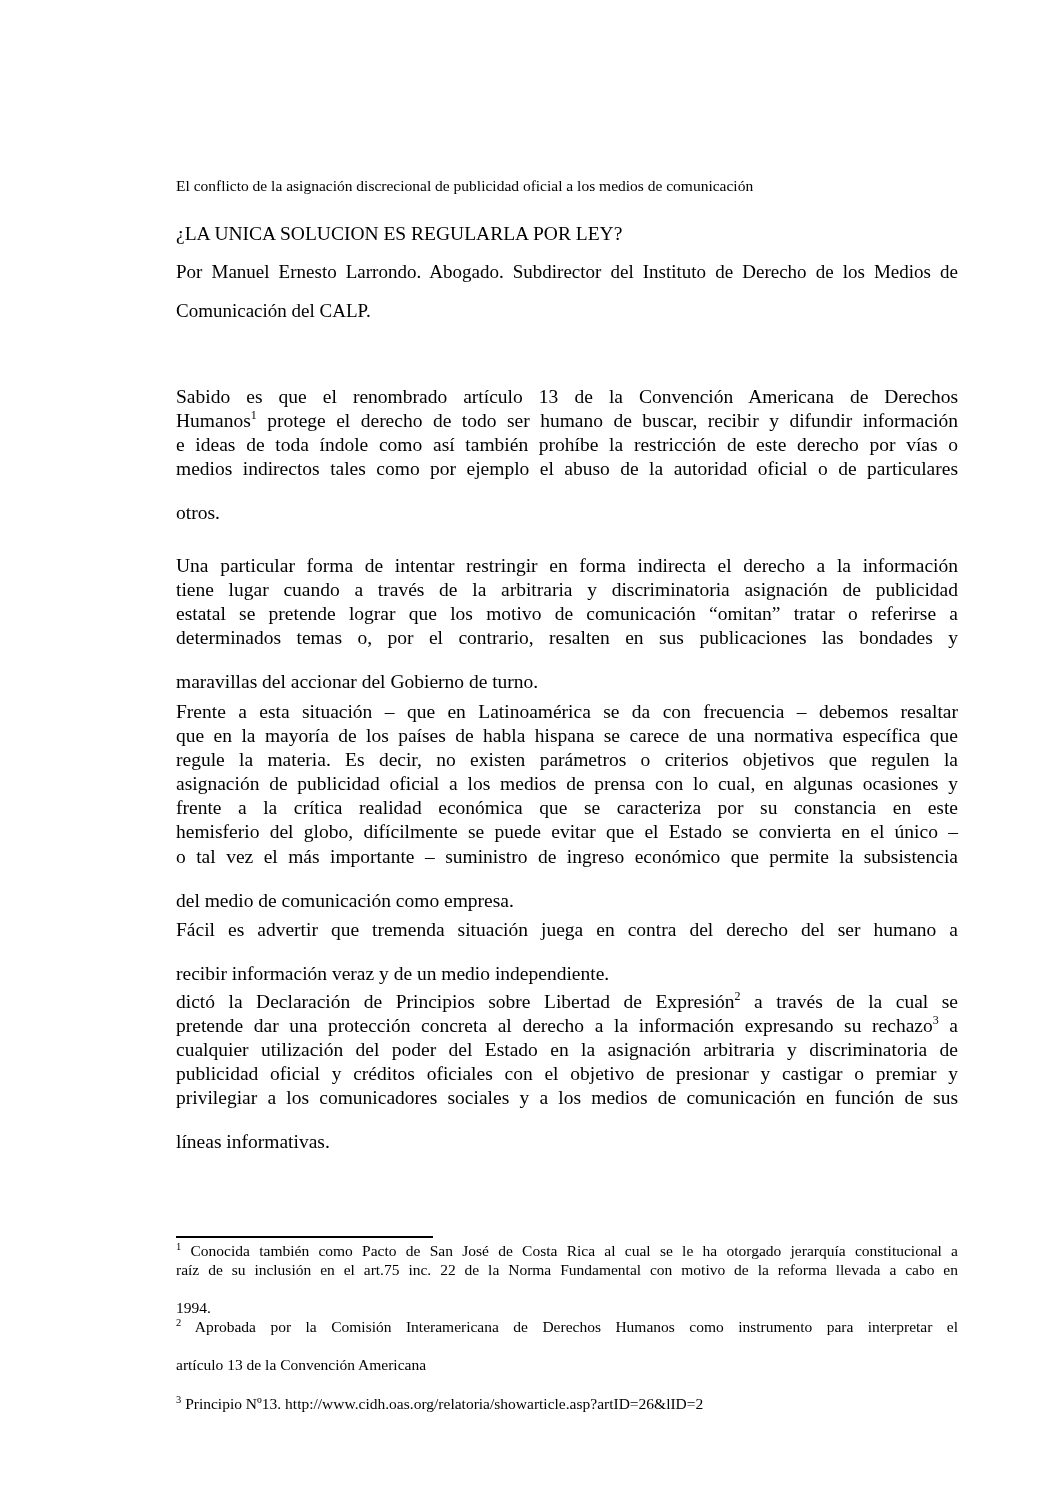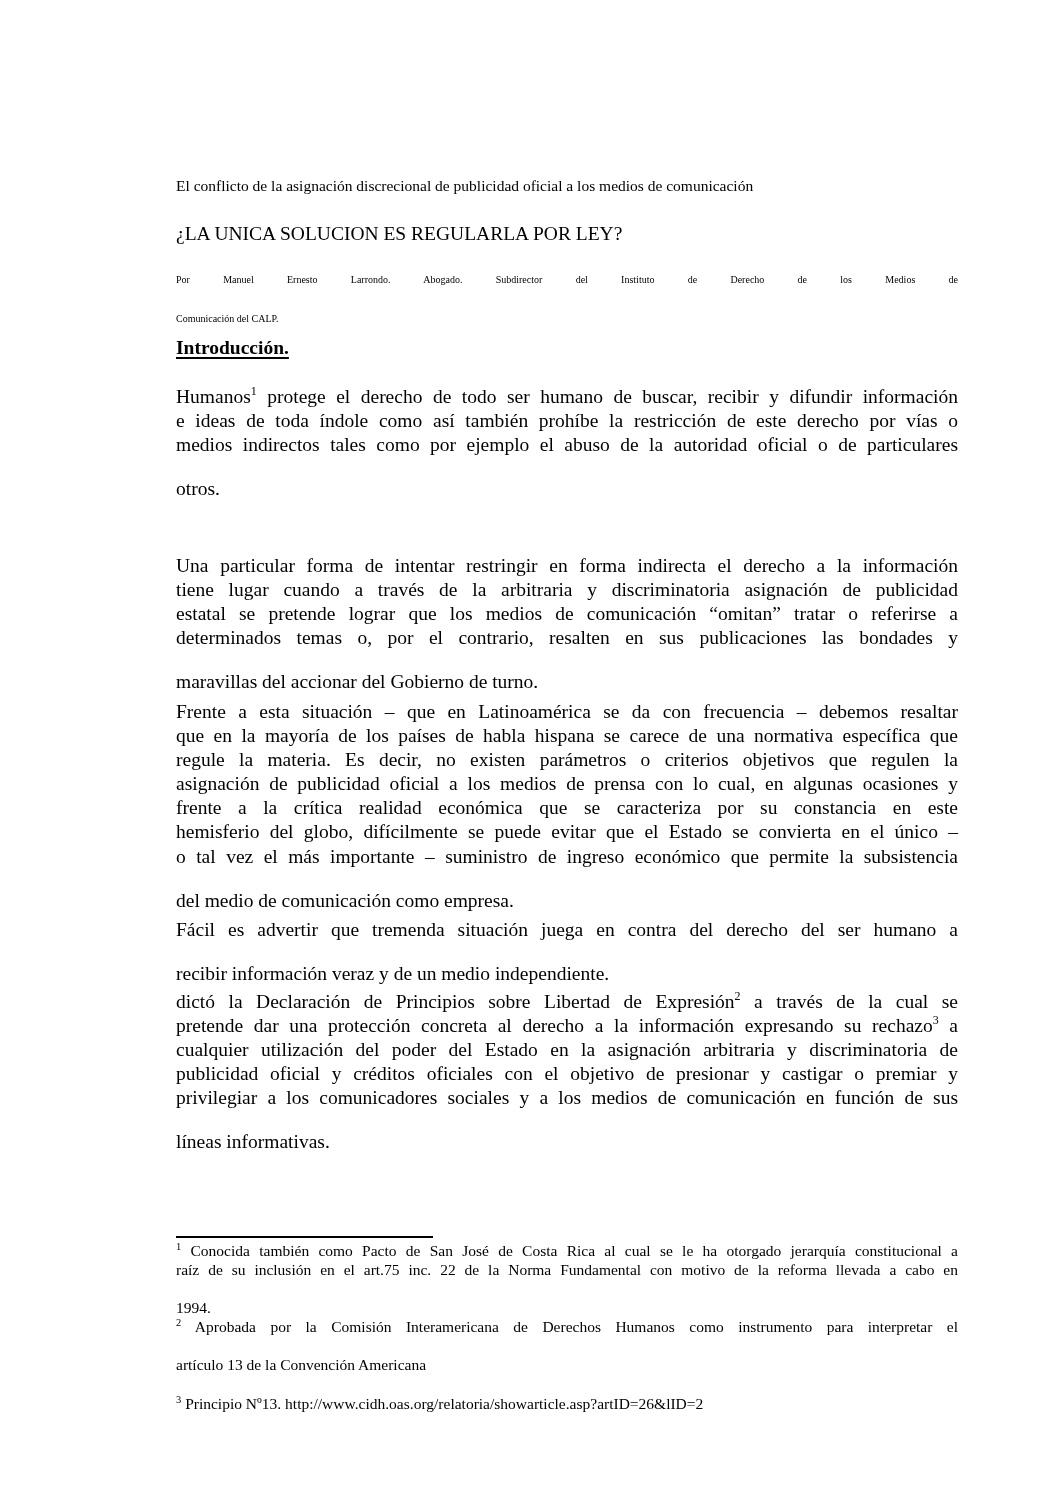--- a/index.html
+++ b/index.html
@@ -4,21 +4,21 @@
 <style>
   html, body { margin: 0; padding: 0; background: #ffffff; }
   body { width: 1058px; height: 1497px; position: relative; overflow: hidden;
          font-family: "Liberation Serif", "DejaVu Serif", serif; color: #000; }
   .page { position: absolute; left: 0; top: 0; width: 1058px; height: 1106px; background: #fff; }
   .col { position: absolute; left: 176px; width: 782px; }
   .line { display: block; white-space: nowrap; text-align: justify; text-align-last: justify; }
   .line.last { text-align-last: left; margin-top: 20px; }
   .subtitle { top: 176px; font-size: 15.5px; line-height: 20px; }
   .title { top: 222px; font-size: 19.5px; line-height: 24px; }
-  .byline { top: 270px; font-size: 10px; line-height: 19px; }
+  .byline { top: 262px; font-size: 19px; line-height: 19px; }
   .heading { top: 336px; font-size: 19.5px; line-height: 24px; font-weight: bold; }
   .heading span { text-decoration: underline; text-decoration-thickness: 2px; text-underline-offset: 3px; }
   .para { font-size: 19.5px; line-height: 24.1px; }
   .p1 { top: 385px; }
   .p2 { top: 554px; }
   .p3 { top: 700px; }
   .p4 { top: 918px; }
   .p5 { top: 990px; }
   sup { font-size: 12px; line-height: 0; vertical-align: 0; position: relative; top: -8px; }
   .fn-rule { position: absolute; left: 176px; top: 1236px; width: 257px; height: 1.5px; background: #000; }
@@ -36,34 +36,32 @@
 
   <div class="col title">
     <span>¿LA UNICA SOLUCION ES REGULARLA POR LEY?</span>
   </div>
 
   <div class="col byline">
     <span class="line">Por Manuel Ernesto Larrondo. Abogado.  Subdirector del Instituto de Derecho de los Medios de</span>
     <span class="line last">Comunicación del CALP.</span>
   </div>
 
-  <div class="col heading">
-    <span>Introducción.</span>
-  </div>
 
   <div class="col para p1">
+      <span class="line">Sabido es que el renombrado artículo 13 de la Convención Americana de Derechos</span>
       <span class="line">Humanos<sup>1</sup> protege el derecho de todo ser humano de buscar, recibir y difundir información</span>
       <span class="line">e ideas de toda índole como así también prohíbe la restricción de este derecho por vías o</span>
       <span class="line">medios indirectos tales como por ejemplo el abuso de la autoridad oficial o de particulares</span>
       <span class="line last">otros.</span>
     </div>
   <div class="col para p2">
       <span class="line">Una particular forma de intentar restringir en forma indirecta el derecho a la información</span>
       <span class="line">tiene lugar cuando a través de la arbitraria y discriminatoria asignación de publicidad</span>
-      <span class="line">estatal se pretende lograr que los medios de comunicación “omitan” tratar o referirse a</span>
+      <span class="line">estatal se pretende lograr que los motivo de comunicación “omitan” tratar o referirse a</span>
       <span class="line">determinados temas o, por el contrario, resalten en sus publicaciones las bondades y</span>
       <span class="line last">maravillas del accionar del Gobierno de turno.</span>
     </div>
   <div class="col para p3">
       <span class="line">Frente a esta situación – que en Latinoamérica se da con frecuencia  – debemos resaltar</span>
       <span class="line">que en la mayoría de los países de habla hispana se carece de una normativa específica que</span>
       <span class="line">regule la materia. Es decir, no existen parámetros o criterios objetivos que regulen la</span>
       <span class="line">asignación de publicidad oficial a los medios de prensa con lo cual, en algunas ocasiones y</span>
       <span class="line">frente a la crítica realidad económica que se caracteriza por su constancia en este</span>
       <span class="line">hemisferio del globo, difícilmente se puede evitar que el Estado se convierta en el único –</span>

